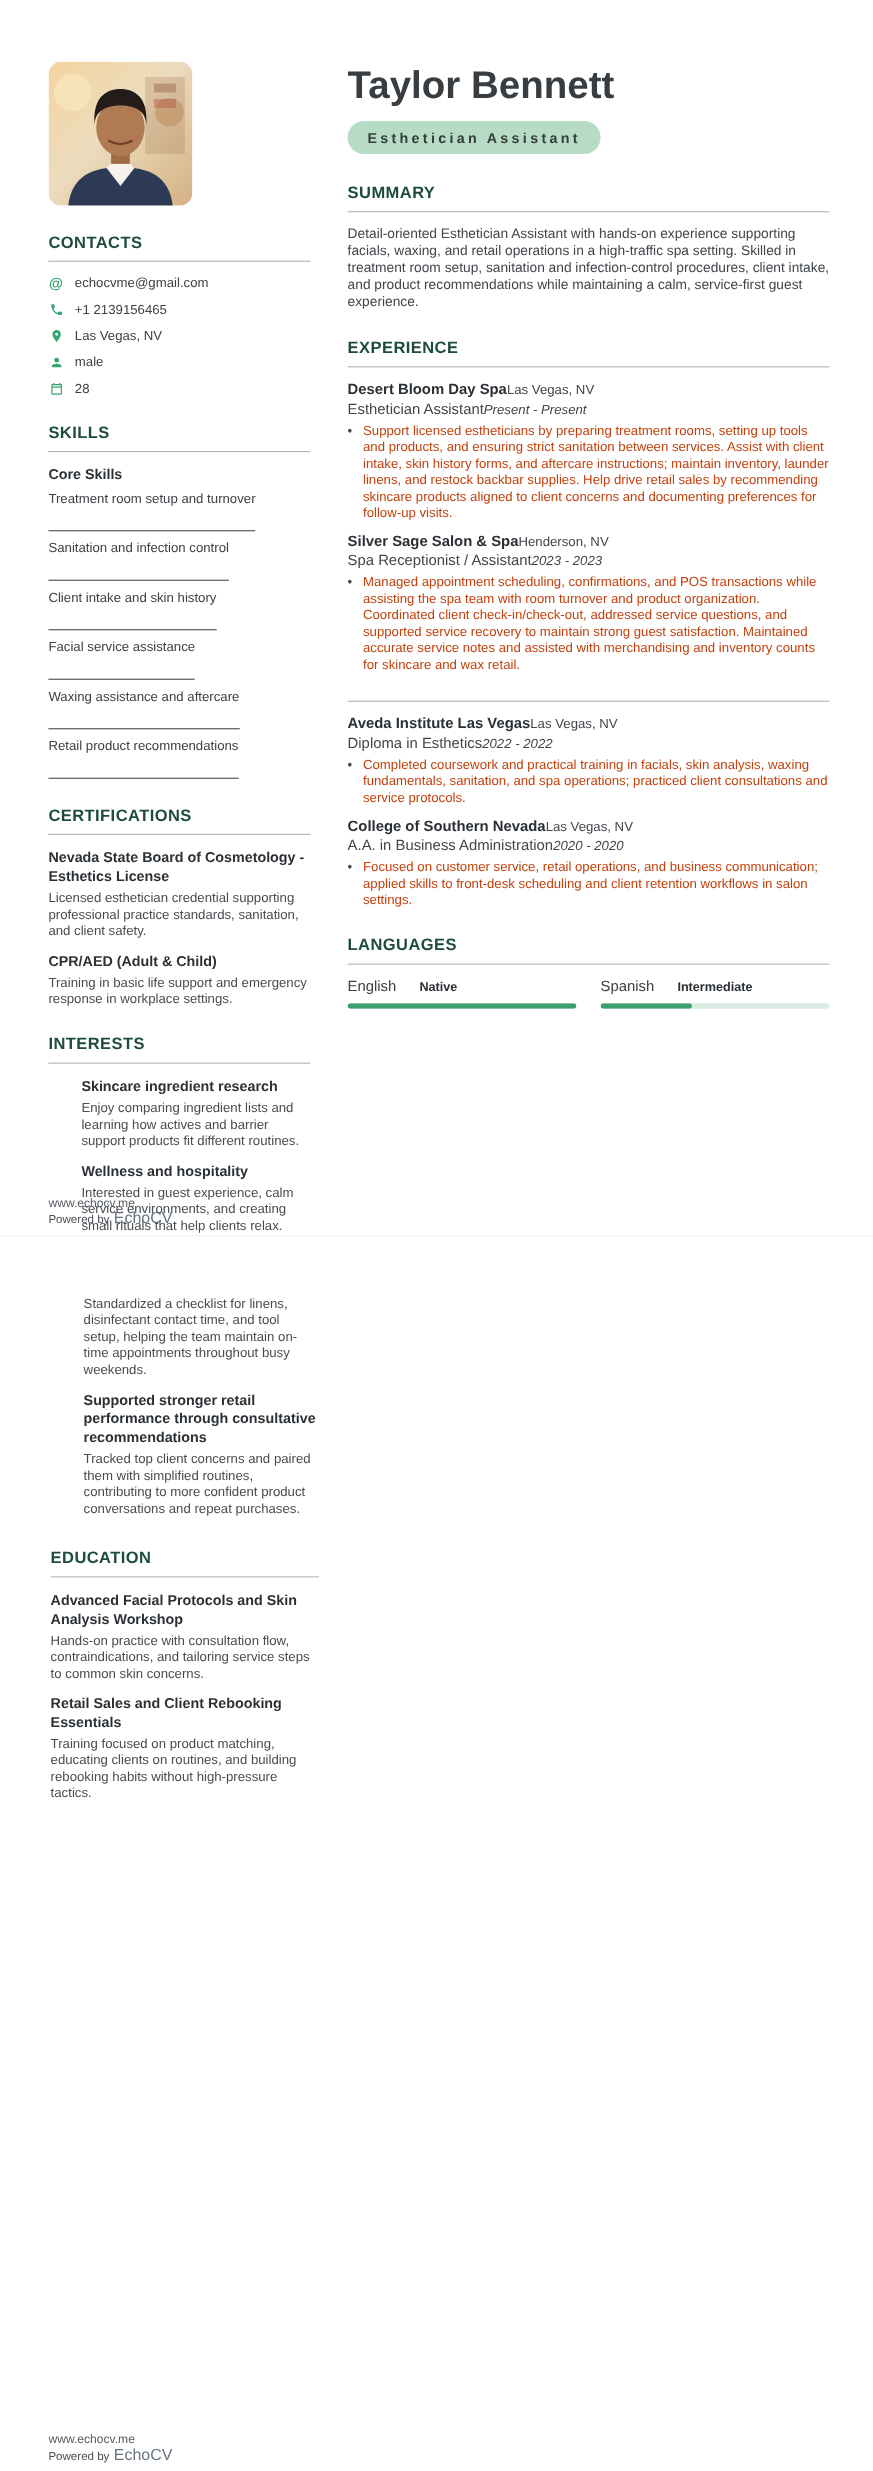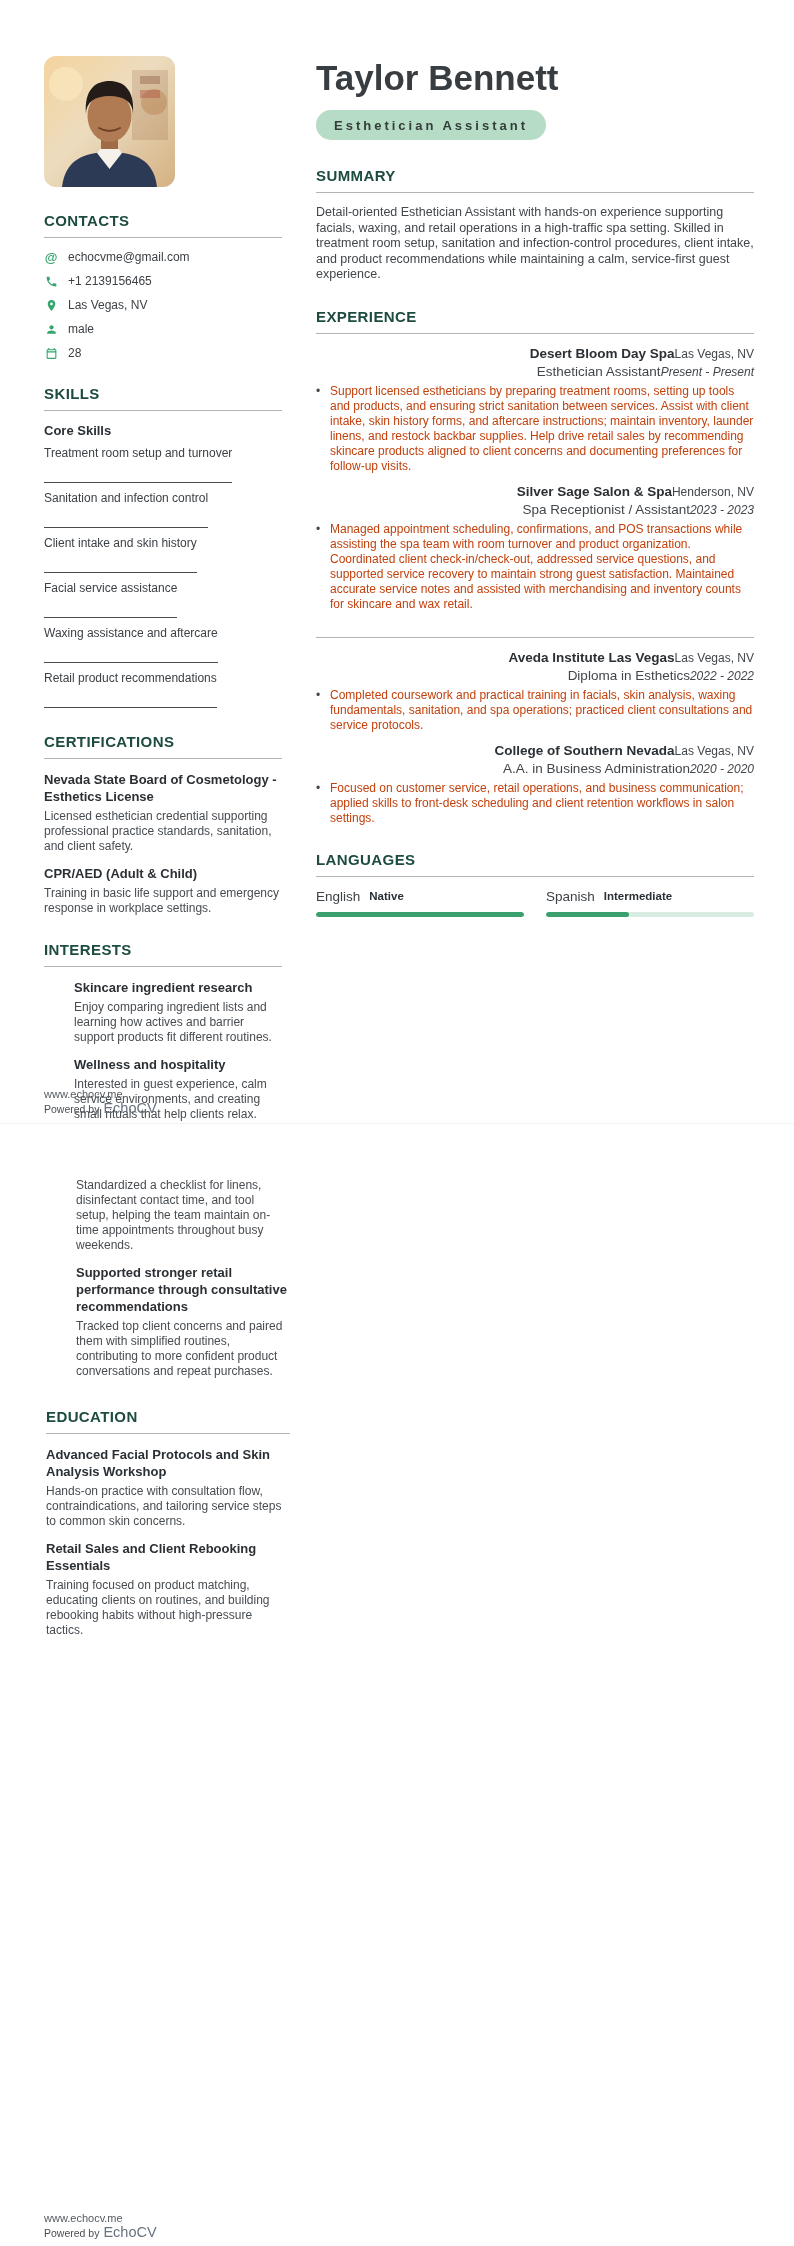--- a/index.html
+++ b/index.html
@@ -48,32 +48,32 @@
 
   
   .name { font-size:35px; font-weight:600; color:#383d42; line-height:40px; margin:2px 0 12px 0; }
   .badge { display:inline-block; background:#b7dcc5; color:#333d39; font-size:13px; font-weight:600;
            letter-spacing:3px; padding:8px 18px 7px 18px; border-radius:18px; }
 
   .para { font-size:12.5px; line-height:15.6px; color:#41464b; }
 
   
   .entry { margin-bottom:10px; }
-  .e-row { display:flex; justify-content:flex-end; align-items:baseline; }
+  .e-row { display:flex; justify-content:flex-start; align-items:baseline; }
   .e-company { font-size:13.5px; font-weight:700; color:#2b3035; }
   .e-loc { font-size:12px; color:#41464b; white-space:nowrap; }
   .e-role { font-size:13.5px; color:#41464b; margin-top:3px; }
   .e-dates { font-size:12px; color:#41464b; white-space:nowrap;font-style:italic; }
   .e-bullet { display:flex; margin-top:5px; }
   .e-marker { width:14px; flex:0 0 14px; font-size:12px; color:#45494e; }
   .e-text { flex:1; font-size:12px; line-height:15px; color:#c2410c; }
 
   
   .lang-grid { display:grid; grid-template-columns:1fr 1fr; column-gap:22px; }
-  .lang-head { display:flex; align-items:center; gap:9px; }
+  .lang-head { display:flex; align-items:flex-end; gap:21px; }
   .lang-name { font-size:13.5px; color:#3c4146; }
   .lang-level { font-size:11.5px; font-weight:700; color:#2b3035; }
   .bar { height:5px; background:#d9ece1; border-radius:3px; margin-top:8px; overflow:hidden; }
   .bar-fill { height:100%; background:#3aa06d; border-radius:3px; }
 
   
   .p2col { box-sizing:border-box; padding:54px 0 0 46px; width:290px; }
 
   
   .footer { position:absolute; left:44px; right:38px; bottom:7px; display:flex;

